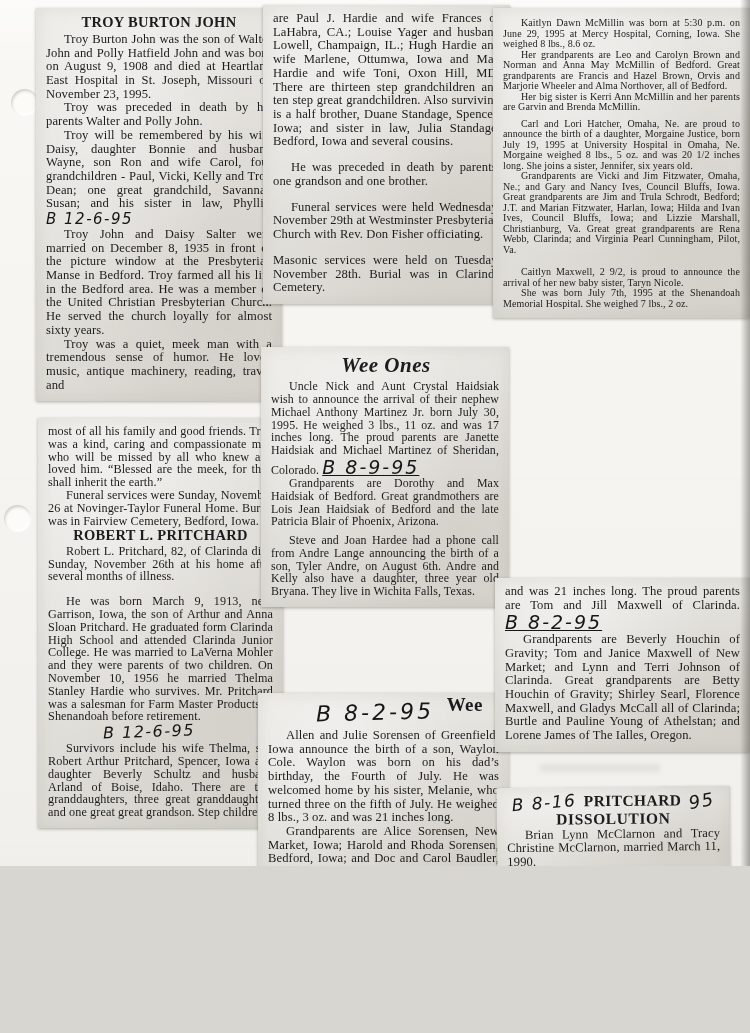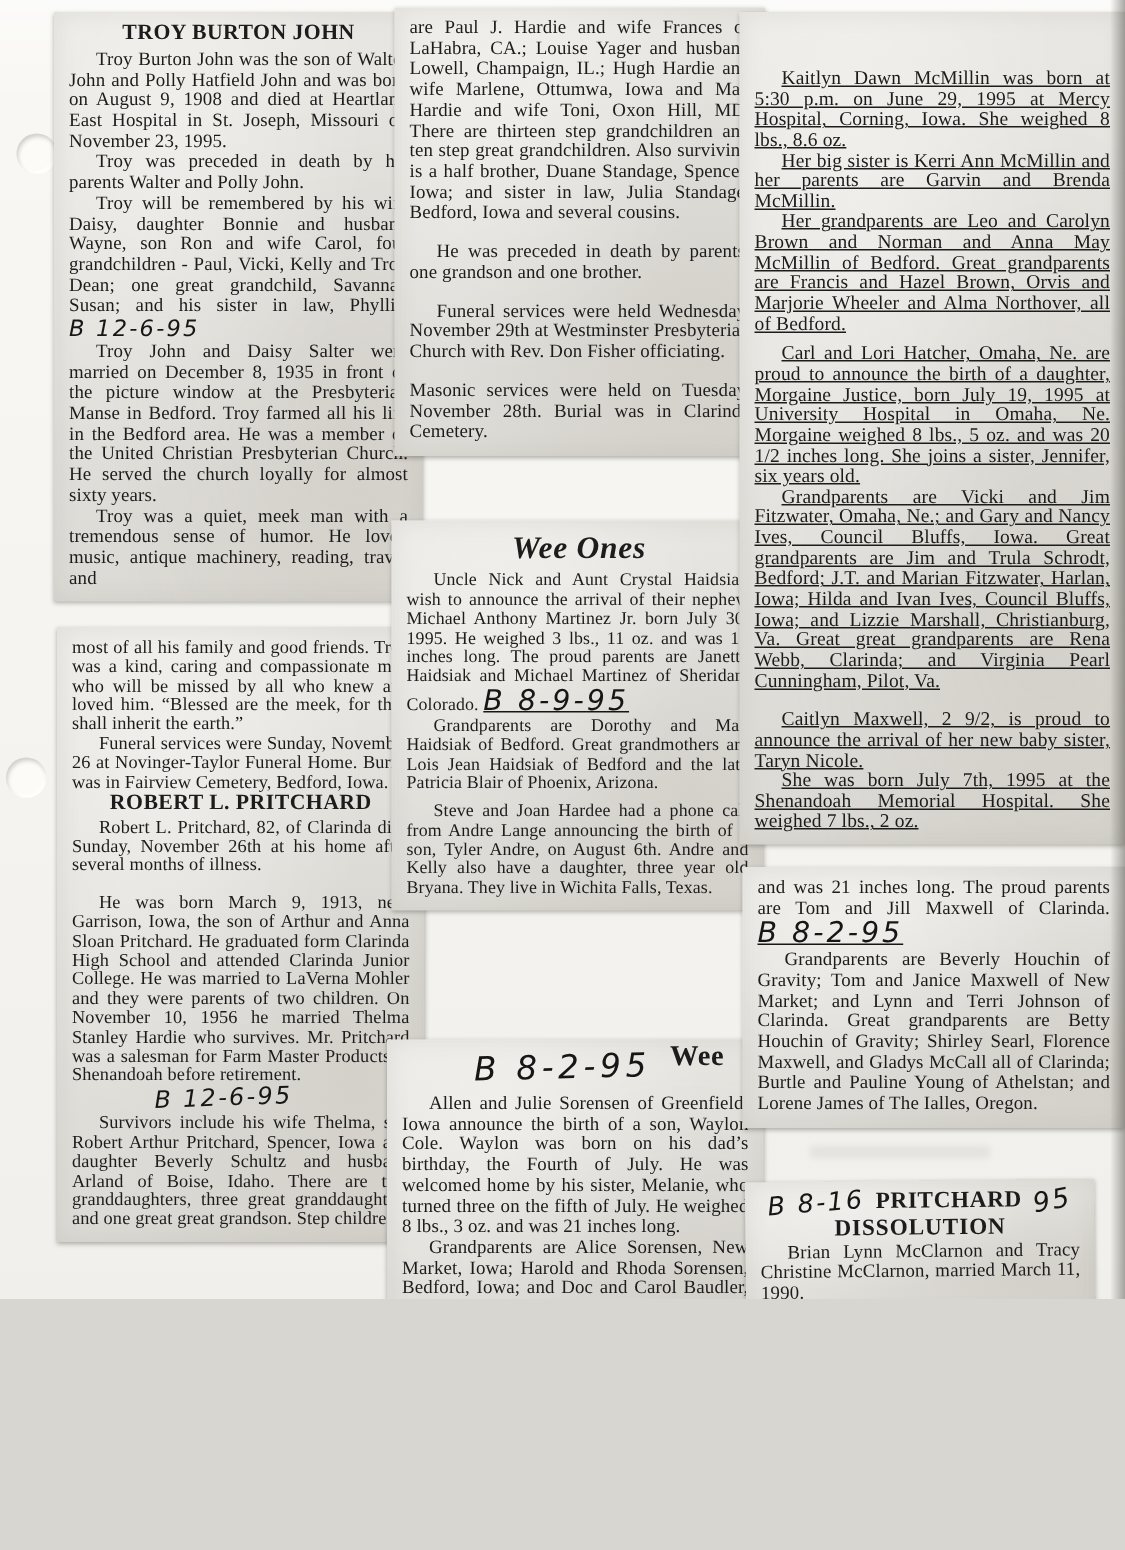--- a/index.html
+++ b/index.html
@@ -38,21 +38,21 @@
   .hand-inline-lg { font-size:19px; letter-spacing:2px;text-decoration:underline; }
   .hand-block { display:inline-block; margin:1px 0 1px 55px; transform:rotate(-2deg); font-size:16px; }
   .hand-top { display:block; margin:0 0 5px 48px; transform:rotate(-1.5deg); font-size:22px; letter-spacing:3px; text-indent:0; }
   
   #clip-troy { left:36px; top:8px; width:226px; }
   #clip-troy-pritchard { left:38px; top:418px; width:225px; font-size:12.2px; line-height:1.05; }
   #clip-pritchard-cont { left:263px; top:5px; width:227px; }
   #clip-wee-ones { left:261px; top:347px; width:228px; font-size:11.9px; line-height:1.07; }
   #clip-sorensen { left:258px; top:693px; width:231px; }
   #clip-sorensen .wee-frag { position:absolute; top:2px; right:26px; font-weight:bold; font-size:19px; letter-spacing:.5px; }
-  #clip-mcmillin { left:493px; top:8px; width:237px; padding-top:37px; font-size:13px; line-height:1.05;text-decoration:underline; }
+  #clip-mcmillin { left:493px; top:8px; width:237px; padding-top:10px; font-size:10px; line-height:1.05; }
   #clip-maxwell { left:495px; top:578px; width:235px; }
   #clip-marriage-dissolution { left:497px; top:787px; width:213px; transform:rotate(-.6deg); padding-top:5px; }
   #clip-dissolution-marriage { left:497px; top:876px; width:212px; transform:rotate(2deg); }
   .md-row { display:flex; justify-content:center; align-items:center; gap:7px; }
   .md-word { font-weight:bold; font-size:15.5px; letter-spacing:.4px; }
   .md-hand-pre { font-size:17px; transform:rotate(-4deg); }
   .md-hand-suf { font-size:18px; transform:rotate(-10deg); display:inline-block; }
   .md-line2 { text-align:center; font-weight:bold; font-size:15.5px; letter-spacing:.6px; margin-top:-1px; }
   
   .hole {
@@ -124,22 +124,22 @@
 
   <div class="clip" id="clip-sorensen">
     <span class="wee-frag">Wee</span>
     <span class="hand hand-top">B 8-2-95</span>
     <p class="np">Allen and Julie Sorensen of Greenfield, Iowa announce the birth of a son, Waylon Cole. Waylon was born on his dad’s birthday, the Fourth of July. He was welcomed home by his sister, Melanie, who turned three on the fifth of July. He weighed 8 lbs., 3 oz. and was 21 inches long.</p>
     <p class="np">Grandparents are Alice Sorensen, New Market, Iowa; Harold and Rhoda Sorensen, Bedford, Iowa; and Doc and Carol Baudler, Fontenelle, Iowa. Great grandparents are Lorena Clayton, Hopkins, Mo.; and Bob and Ethel Handley of Greenfield, Iowa.</p>
   </div>
 
   <div class="clip" id="clip-mcmillin">
     <p class="np">Kaitlyn Dawn McMillin was born at 5:30 p.m. on June 29, 1995 at Mercy Hospital, Corning, Iowa. She weighed 8 lbs., 8.6 oz.</p>
+    <p class="np">Her grandparents are Leo and Carolyn Brown and Norman and Anna May McMillin of Bedford. Great grandparents are Francis and Hazel Brown, Orvis and Marjorie Wheeler and Alma Northover, all of Bedford.</p>
     <p class="np">Her big sister is Kerri Ann McMillin and her parents are Garvin and Brenda McMillin.</p>
-    <p class="np">Her grandparents are Leo and Carolyn Brown and Norman and Anna May McMillin of Bedford. Great grandparents are Francis and Hazel Brown, Orvis and Marjorie Wheeler and Alma Northover, all of Bedford.</p>
     <p class="np gap-lg">Carl and Lori Hatcher, Omaha, Ne. are proud to announce the birth of a daughter, Morgaine Justice, born July 19, 1995 at University Hospital in Omaha, Ne. Morgaine weighed 8 lbs., 5 oz. and was 20 1/2 inches long. She joins a sister, Jennifer, six years old.</p>
     <p class="np">Grandparents are Vicki and Jim Fitzwater, Omaha, Ne.; and Gary and Nancy Ives, Council Bluffs, Iowa. Great grandparents are Jim and Trula Schrodt, Bedford; J.T. and Marian Fitzwater, Harlan, Iowa; Hilda and Ivan Ives, Council Bluffs, Iowa; and Lizzie Marshall, Christianburg, Va. Great great grandparents are Rena Webb, Clarinda; and Virginia Pearl Cunningham, Pilot, Va.</p>
     <p class="np gap">Caitlyn Maxwell, 2 9/2, is proud to announce the arrival of her new baby sister, Taryn Nicole.</p>
     <p class="np">She was born July 7th, 1995 at the Shenandoah Memorial Hospital. She weighed 7 lbs., 2 oz.</p>
   </div>
 
   <div class="clip" id="clip-maxwell">
     <p class="np cont"><span>and was 21 inches long. The proud parents are Tom and Jill Maxwell of Clarinda.</span> <span class="hand hand-inline-lg">B 8-2-95</span></p>
     <p class="np">Grandparents are Beverly Houchin of Gravity; Tom and Janice Maxwell of New Market; and Lynn and Terri Johnson of Clarinda. Great grandparents are Betty Houchin of Gravity; Shirley Searl, Florence Maxwell, and Gladys McCall all of Clarinda; Burtle and Pauline Young of Athelstan; and Lorene James of The Ialles, Oregon.</p>
   </div>

